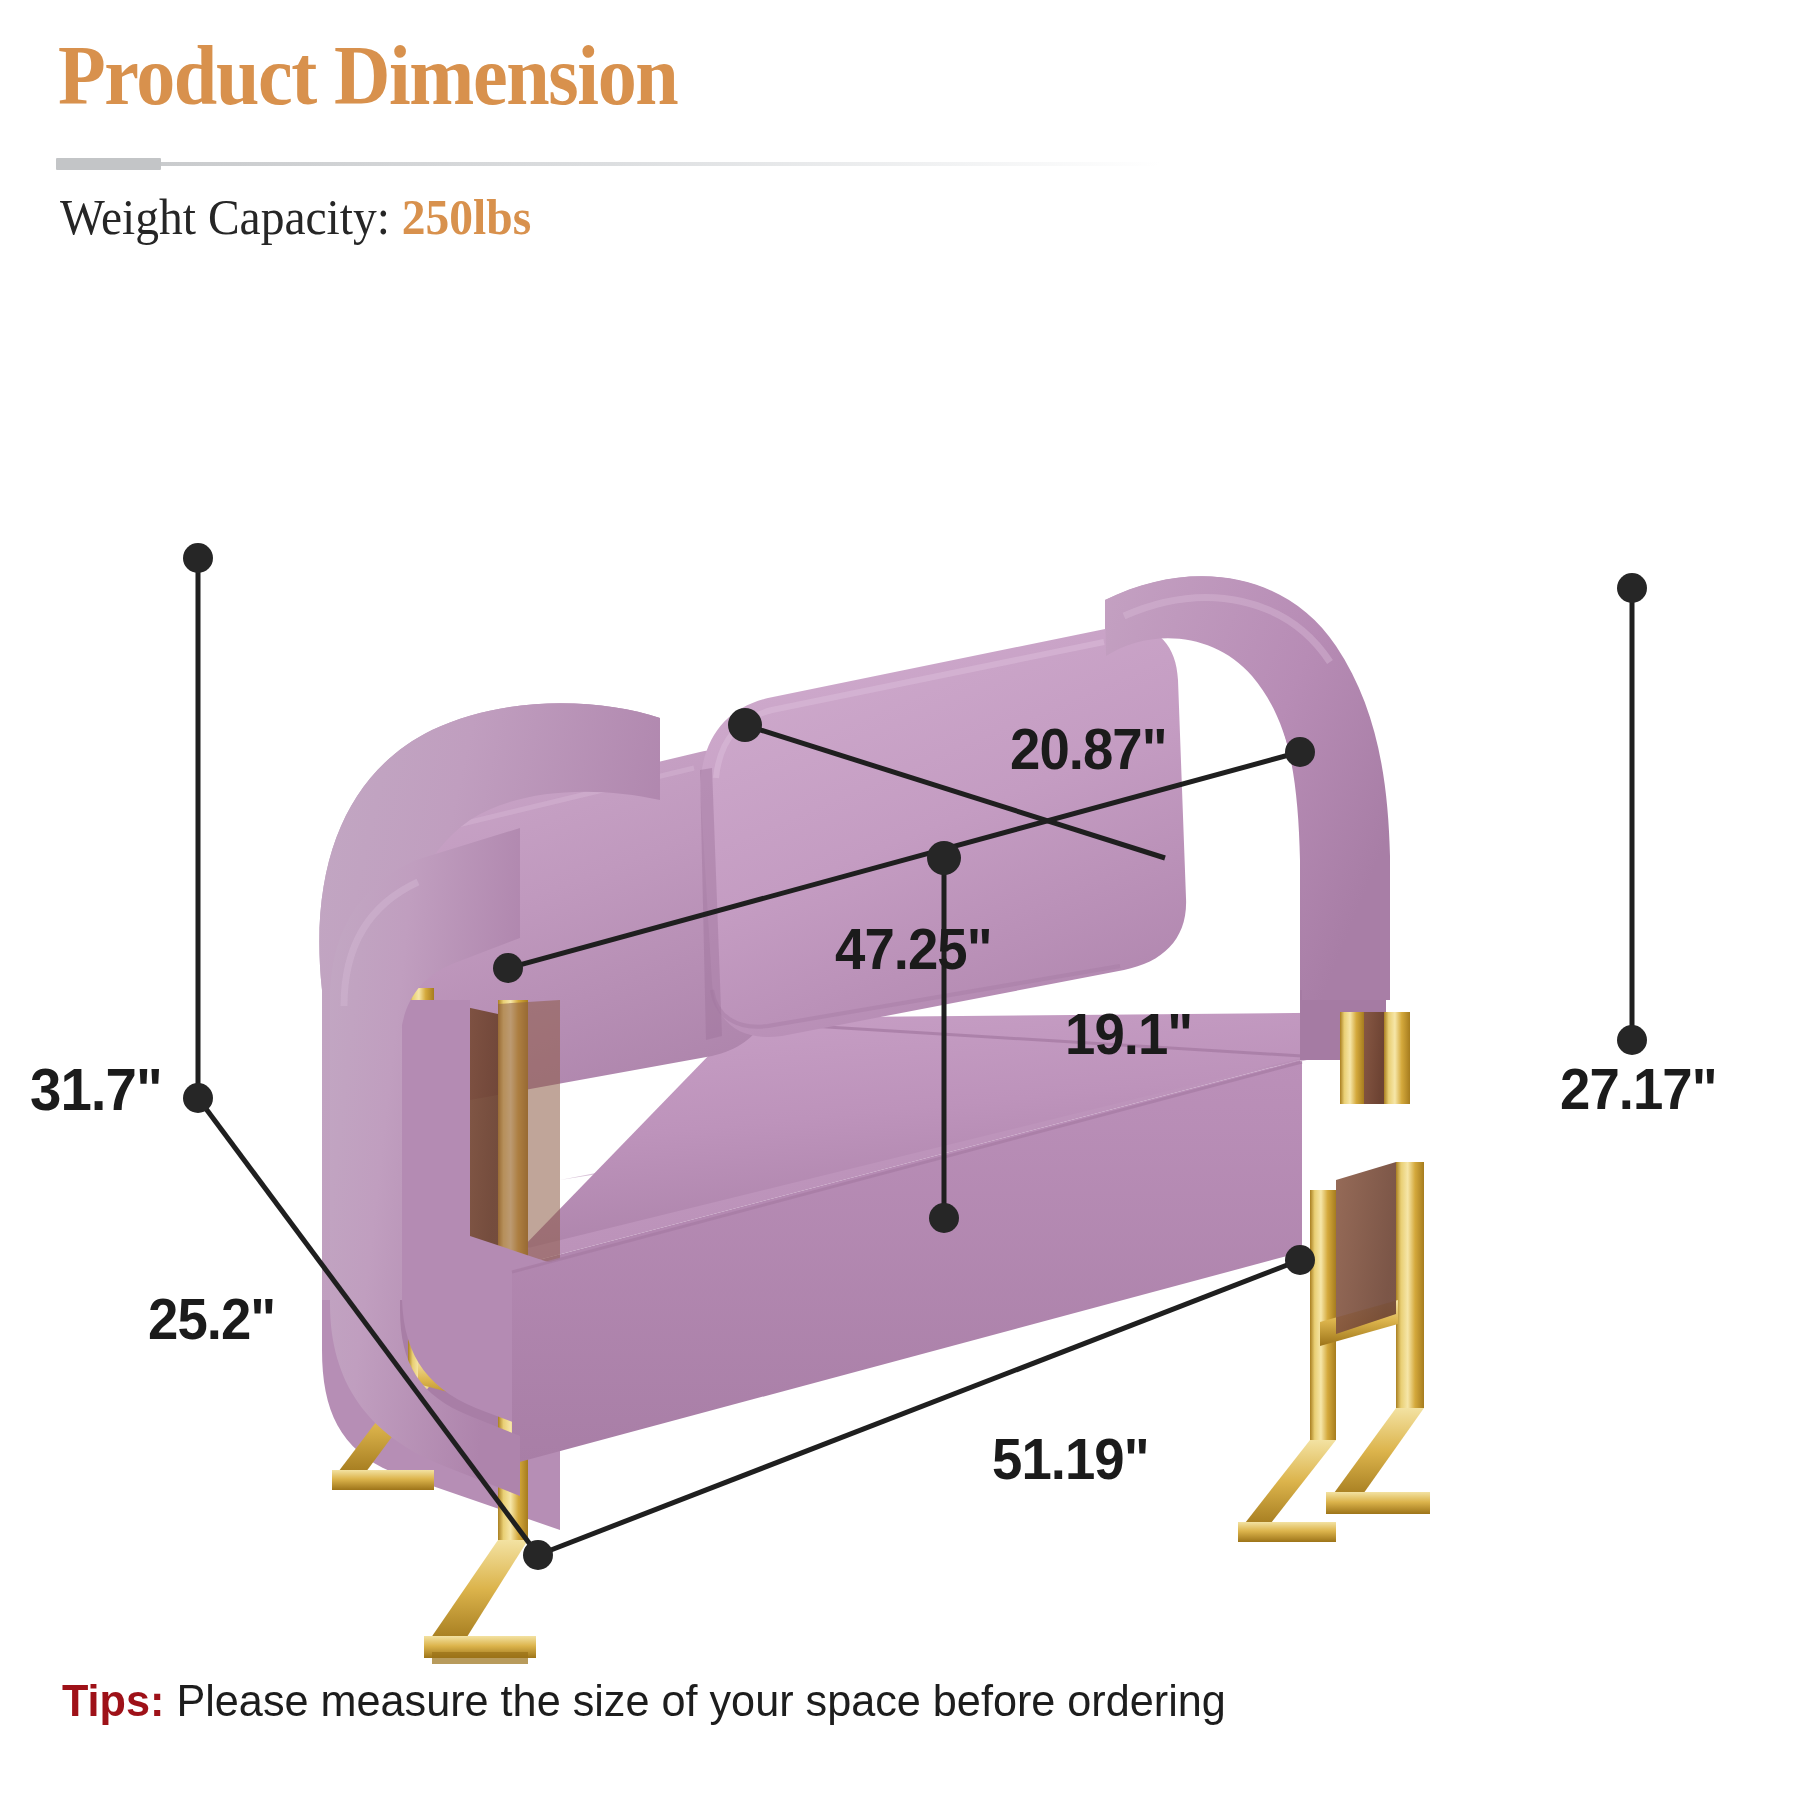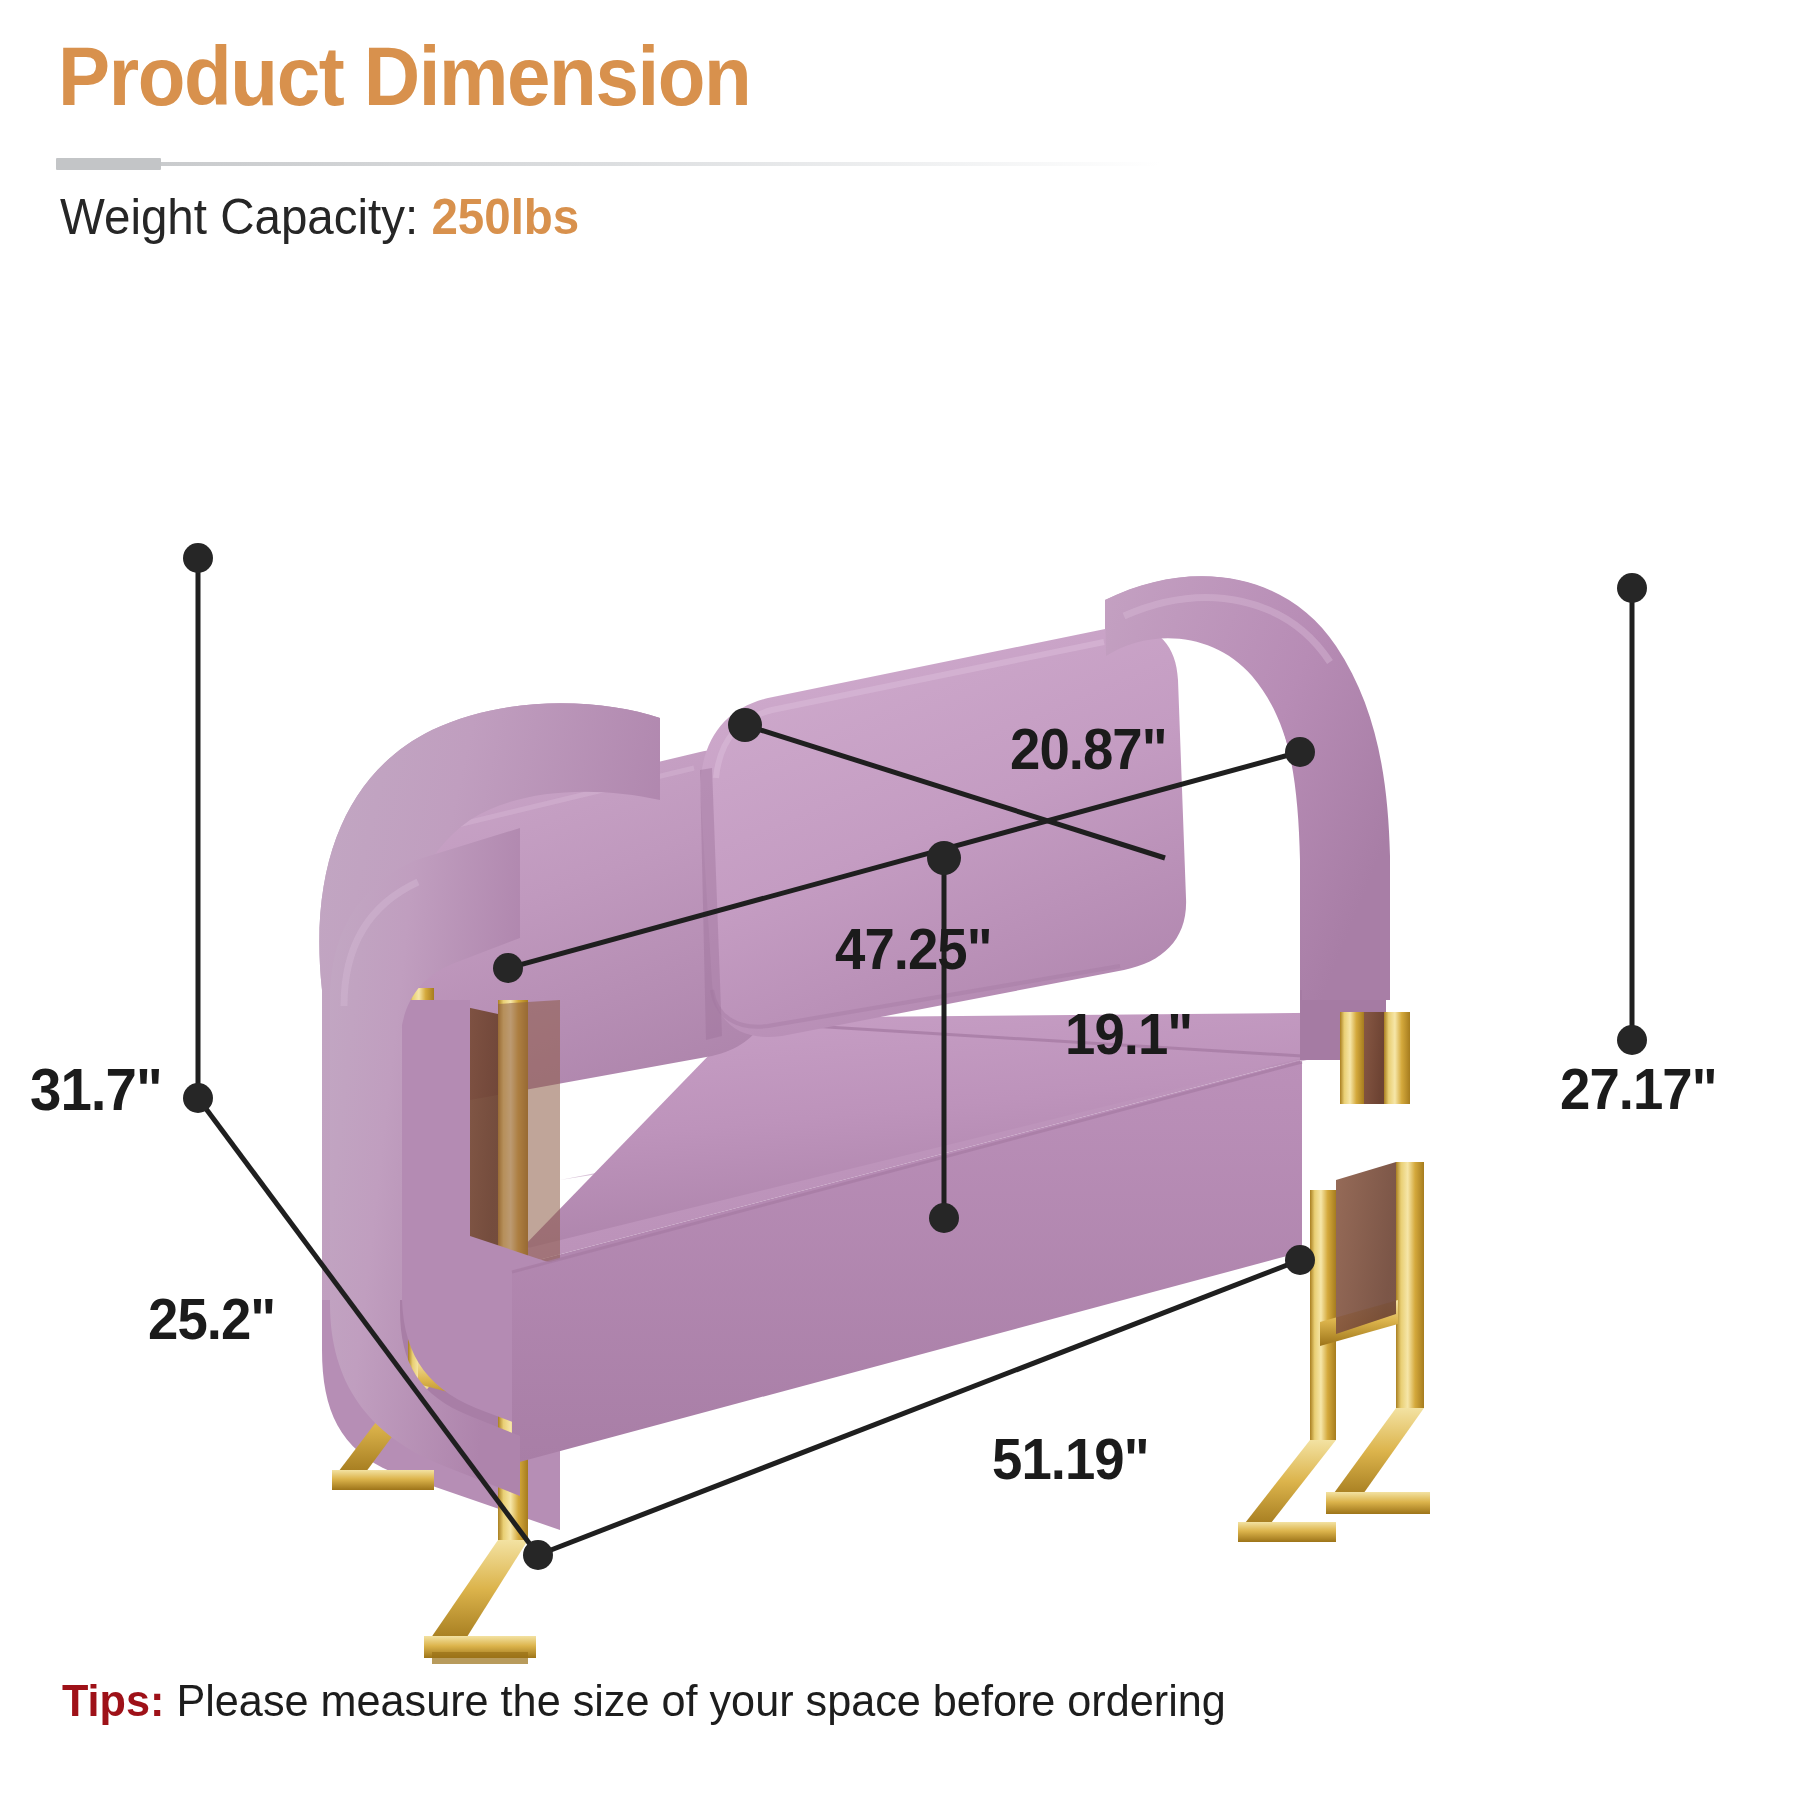--- a/index.html
+++ b/index.html
@@ -1,20 +1,20 @@
 <!DOCTYPE html>
 <html><head>
 <meta charset="utf-8">
 <style>
   html,body{margin:0;padding:0;background:#fff;}
   body{width:1800px;height:1800px;position:relative;overflow:hidden;
        font-family:"Liberation Sans",sans-serif;-webkit-font-smoothing:antialiased;}
 
   
-  #header-block{position:absolute;left:0;top:0;width:1448px;height:260px;}
+  #header-block{position:absolute;left:0;top:0;width:1448px;height:260px;font-family:Liberation Serif, serif;}
   #page-title{position:absolute;left:58px;top:28px;
       font-size:84px;line-height:96px;font-weight:700;color:#d8914d;
       letter-spacing:-1.5px;transform:scaleX(.93);transform-origin:left top;}
   #title-rule{position:absolute;left:56px;top:158px;width:1105px;height:12px;}
   #title-rule .thick{position:absolute;left:0;top:0;width:105px;height:12px;
       background:#c3c5c7;border-radius:1px;}
   #title-rule .thin{position:absolute;left:105px;top:4px;width:1000px;height:4px;
       background:linear-gradient(to right,#c9cbcd 0%,#dcdee0 45%,#f2f3f4 80%,#ffffff 100%);}
   #weight-line{position:absolute;left:60px;top:186px;
       font-size:50px;line-height:62px;color:#262626;white-space:nowrap;

